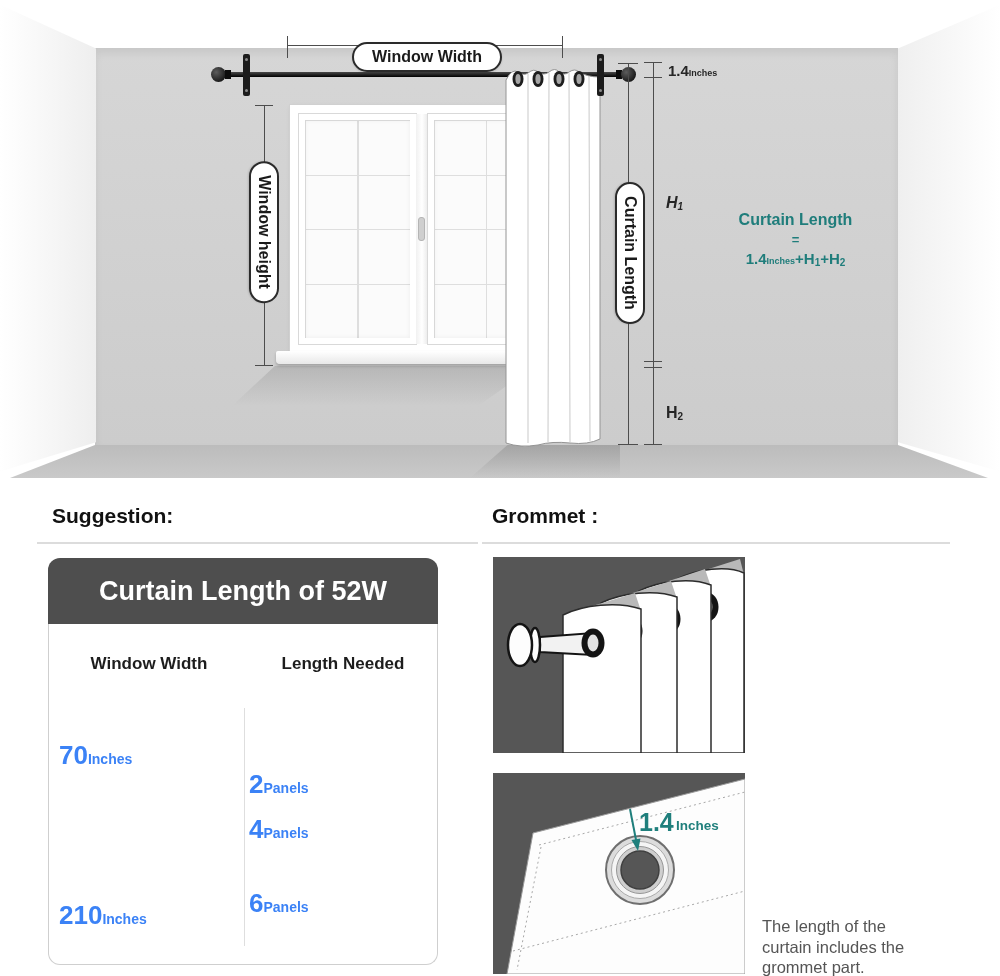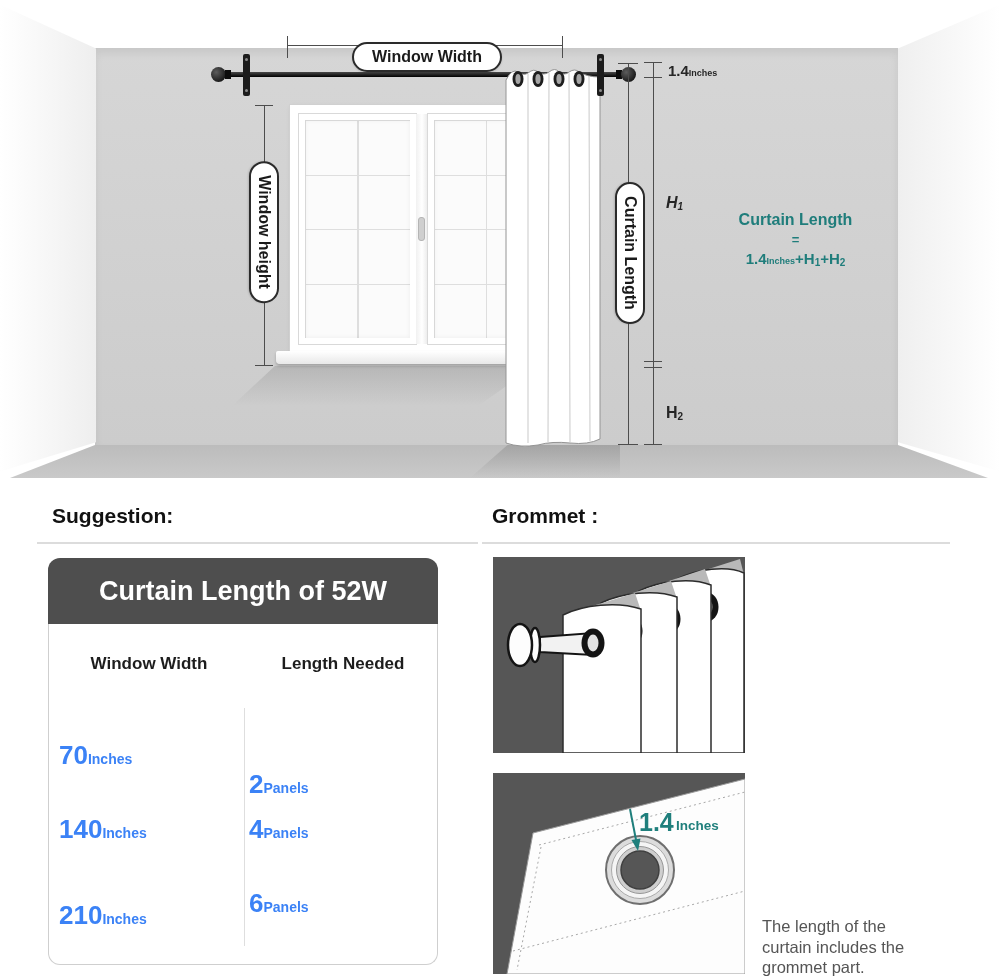--- a/index.html
+++ b/index.html
@@ -199,23 +199,20 @@
       <div class="col-h" style="left:200px;top:30px;width:188px;">Length Needed</div>
       <div class="v-divider" style="top:84px;height:238px;"></div>
 
       <div class="cell" style="left:10px;top:116px;width:180px;">
         <span class="num">70</span><span class="unit">Inches</span>
       </div>
       <div class="cell" style="left:200px;top:116px;width:188px;margin-top:29px;">
         <span class="num">2</span><span class="unit">Panels</span>
       </div>
 
-      <div class="cell" style="left:10px;top:190px;width:180px;">
-        <span class="num">140</span><span class="unit">Inches</span>
-      </div>
       <div class="cell" style="left:200px;top:190px;width:188px;">
         <span class="num">4</span><span class="unit">Panels</span>
       </div>
 
       <div class="cell" style="left:10px;top:264px;width:180px;margin-top:12px;">
         <span class="num">210</span><span class="unit">Inches</span>
       </div>
       <div class="cell" style="left:200px;top:264px;width:188px;">
         <span class="num">6</span><span class="unit">Panels</span>
       </div>

